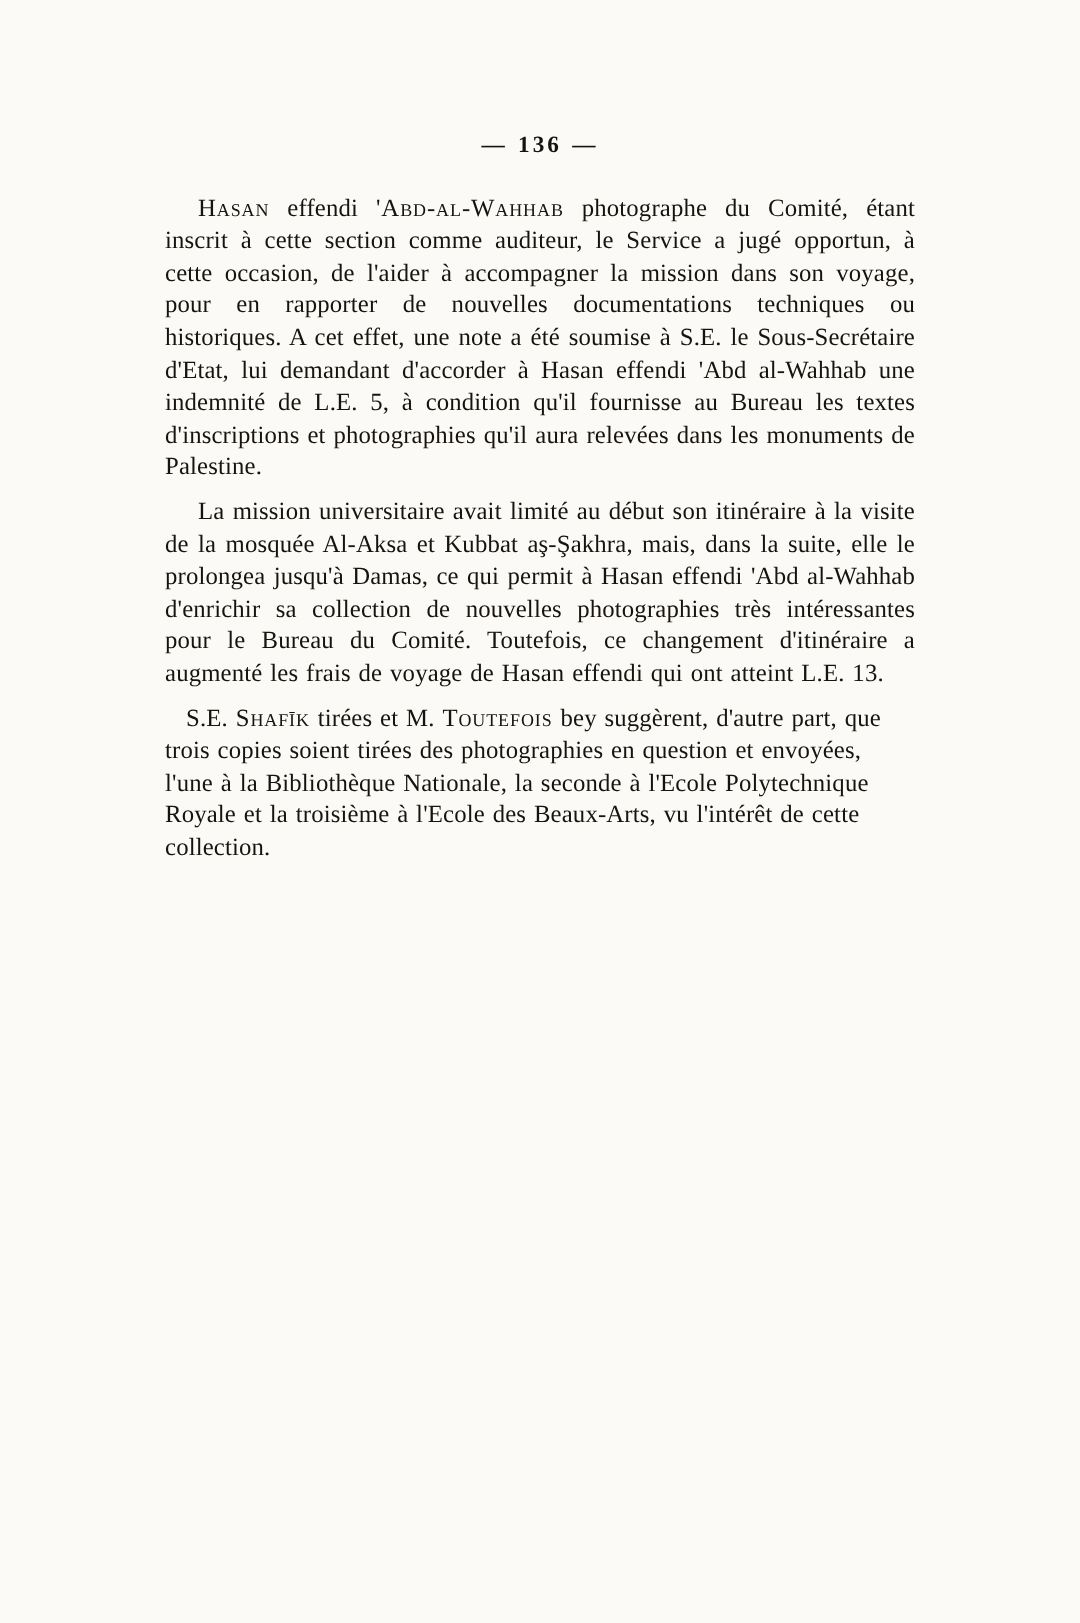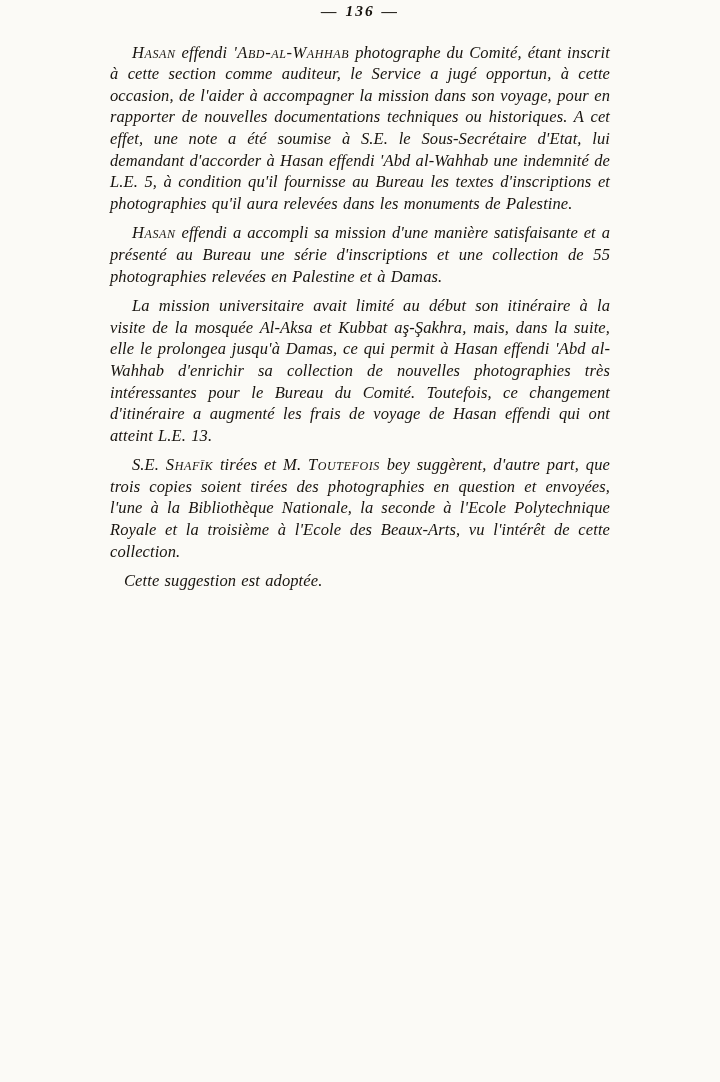--- a/index.html
+++ b/index.html
@@ -11,26 +11,26 @@
     width: 720px;
     height: 1082px;
     overflow: hidden;
     background: #fbfaf6;
     color: #17130e;
     font-family: "Liberation Serif", "DejaVu Serif", serif;
   }
   main.page {
     width: 500px;
     margin: 0 auto;
+    padding-top: 86px;
     text-align: justify;
     font-size: 16.5px;
     line-height: 21.6px;
     letter-spacing: 0.1px;
     word-spacing: 1px;
-    font-style: italic;
   }
   .page-number {
     text-align: center;
     font-weight: bold;
     font-size: 15.5px;
     letter-spacing: 2px;
     margin-bottom: 20px;
   }
   p.para {
     margin: 0 0 8px 0;
@@ -50,31 +50,25 @@
 <body>
 
 <main class="page">
 
   <div class="page-number">— 136 —</div>
 
   <p class="para">
     <span class="sc">Hasan</span><span> effendi </span><span class="sc">'Abd-al-Wahhab</span><span> photographe du Comité, étant inscrit à cette section comme auditeur, le Service a jugé opportun, à cette occasion, de l'aider à accompagner la mission dans son voyage, pour en rapporter de nouvelles documentations techniques ou historiques. A cet effet, une note a été soumise à S.E. le Sous-Secrétaire d'Etat, lui demandant d'accorder à Hasan effendi 'Abd al-Wahhab une indemnité de L.E. 5, à condition qu'il fournisse au Bureau les textes d'inscriptions et photographies qu'il aura relevées dans les monuments de Palestine.</span>
   </p>
 
-  <p class="para">
-    <span class="sc">Hasan</span><span> effendi a accompli sa mission d'une manière satisfaisante et a présenté au Bureau une série d'inscriptions et une collection de 55 photographies relevées en Palestine et à Damas.</span>
-  </p>
 
   <p class="para">
     <span>La mission universitaire avait limité au début son itinéraire à la visite de la mosquée Al-Aksa et Kubbat aş-Şakhra, mais, dans la suite, elle le prolongea jusqu'à Damas, ce qui permit à Hasan effendi 'Abd al-Wahhab d'enrichir sa collection de nouvelles photographies très intéressantes pour le Bureau du Comité.  Toutefois, ce changement d'itinéraire a augmenté les frais de voyage de Hasan effendi qui ont atteint L.E. 13.</span>
   </p>
 
 
 
   <p class="para">
     <span>S.E. </span><span class="sc">Shafīk</span><span> tirées et M. </span><span class="sc">Toutefois</span><span> bey suggèrent, d'autre part, que trois copies soient tirées des photographies en question et envoyées, l'une à la Bibliothèque Nationale, la seconde à l'Ecole Polytechnique Royale et la troisième à l'Ecole des Beaux-Arts, vu l'intérêt de cette collection.</span>
   </p>
 
-  <p class="para">
-    <span>Cette suggestion est adoptée.</span>
-  </p>
 
 </main>
 
 </body></html>

